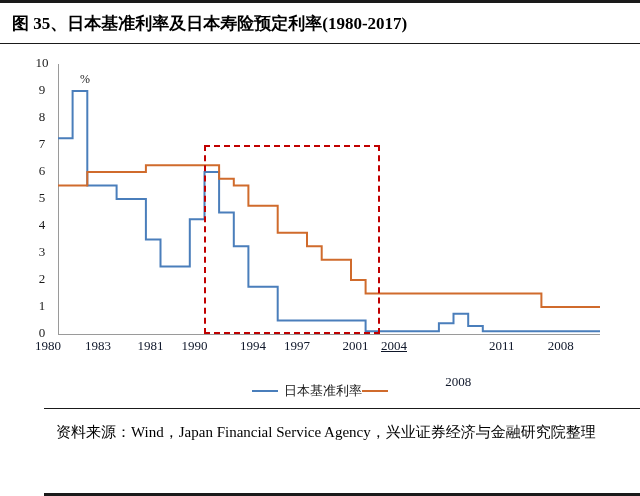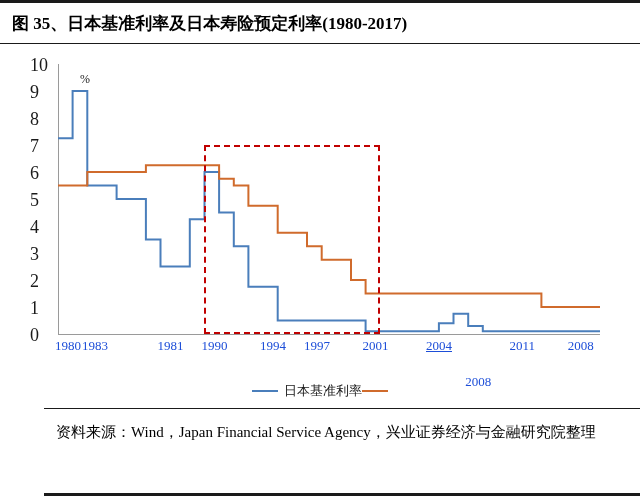--- a/index.html
+++ b/index.html
@@ -69,32 +69,32 @@
     left: 58px;
     top: 288px;
     width: 542px;
     height: 1px;
     background: #9a9a9a;
   }
   .ytick {
     position: absolute;
     left: 30px;
     width: 24px;
-    text-align: left;
-    font-size: 18px;
+    text-align: center;
+    font-size: 13px;
     color: #1a1a1a;
     font-family: "Liberation Serif", serif;
   }
   .xtick {
     position: absolute;
     top: 292px;
     width: 46px;
-    text-align: right;
+    text-align: left;
     font-size: 13px;
-    color: #1d4ed8;
+    color: #0f172a;
     font-family: "Liberation Serif", serif;
   }
   .pct-unit {
     position: absolute;
     left: 80px;
     top: 26px;
     font-size: 12px;
     color: #1a1a1a;
     font-family: "Liberation Serif", serif;
   }
@@ -171,27 +171,27 @@
         <div class="ytick" style="top: 171px;">4</div>
         <div class="ytick" style="top: 144px;">5</div>
         <div class="ytick" style="top: 117px;">6</div>
         <div class="ytick" style="top: 90px;">7</div>
         <div class="ytick" style="top: 63px;">8</div>
         <div class="ytick" style="top: 36px;">9</div>
         <div class="ytick" style="top: 9px;">10</div>
       </div>
     <div id="xticks">
         <div class="xtick" style="left: 35px;">1980</div>
-        <div class="xtick" style="left: 62px;">1983</div>
+        <div class="xtick" style="left: 85px;">1983</div>
         <div class="xtick" style="left: 137.541px;">1981</div>
         <div class="xtick" style="left: 181.486px;">1990</div>
         <div class="xtick" style="left: 240.081px;">1994</div>
         <div class="xtick" style="left: 284px;">1997</div>
         <div class="xtick" style="left: 342.622px;">2001</div>
-        <div class="xtick" style="left: 406px; text-decoration: underline;">2004</div>
+        <div class="xtick" style="left: 381px; text-decoration: underline;">2004</div>
         <div class="xtick" style="left: 445.162px; margin-top: 36px;">2008</div>
         <div class="xtick" style="left: 489.108px;">2011</div>
         <div class="xtick" style="left: 547.703px;">2008</div>
       </div>
     <svg class="plot" id="plot-svg" viewBox="0 0 542 270" preserveAspectRatio="none">
         <path d="M0.0,74.3 L14.6,74.3 L14.6,27.0 L29.3,27.0 L29.3,121.5 L43.9,121.5 L43.9,121.5 L58.6,121.5 L58.6,135.0 L73.2,135.0 L73.2,135.0 L87.9,135.0 L87.9,175.5 L102.5,175.5 L102.5,202.5 L117.2,202.5 L117.2,202.5 L131.8,202.5 L131.8,155.3 L146.5,155.3 L146.5,108.0 L161.1,108.0 L161.1,148.5 L175.8,148.5 L175.8,182.3 L190.4,182.3 L190.4,222.8 L205.1,222.8 L205.1,222.8 L219.7,222.8 L219.7,256.5 L234.4,256.5 L234.4,256.5 L249.0,256.5 L249.0,256.5 L263.7,256.5 L263.7,256.5 L278.3,256.5 L278.3,256.5 L293.0,256.5 L293.0,256.5 L307.6,256.5 L307.6,267.3 L322.3,267.3 L322.3,267.3 L336.9,267.3 L336.9,267.3 L351.6,267.3 L351.6,267.3 L366.2,267.3 L366.2,267.3 L380.9,267.3 L380.9,259.2 L395.5,259.2 L395.5,249.8 L410.2,249.8 L410.2,261.9 L424.8,261.9 L424.8,267.3 L439.5,267.3 L439.5,267.3 L454.1,267.3 L454.1,267.3 L468.8,267.3 L468.8,267.3 L483.4,267.3 L483.4,267.3 L498.1,267.3 L498.1,267.3 L512.7,267.3 L512.7,267.3 L527.4,267.3 L527.4,267.3 L542.0,267.3 L542.0,267.3" fill="none" stroke="#4a7ebb" stroke-width="2" vector-effect="non-scaling-stroke"></path>
         <path d="M0.0,121.5 L14.6,121.5 L14.6,121.5 L29.3,121.5 L29.3,108.0 L43.9,108.0 L43.9,108.0 L58.6,108.0 L58.6,108.0 L73.2,108.0 L73.2,108.0 L87.9,108.0 L87.9,101.3 L102.5,101.3 L102.5,101.3 L117.2,101.3 L117.2,101.3 L131.8,101.3 L131.8,101.3 L146.5,101.3 L146.5,101.3 L161.1,101.3 L161.1,114.8 L175.8,114.8 L175.8,121.5 L190.4,121.5 L190.4,141.8 L205.1,141.8 L205.1,141.8 L219.7,141.8 L219.7,168.8 L234.4,168.8 L234.4,168.8 L249.0,168.8 L249.0,182.3 L263.7,182.3 L263.7,195.8 L278.3,195.8 L278.3,195.8 L293.0,195.8 L293.0,216.0 L307.6,216.0 L307.6,229.5 L322.3,229.5 L322.3,229.5 L336.9,229.5 L336.9,229.5 L351.6,229.5 L351.6,229.5 L366.2,229.5 L366.2,229.5 L380.9,229.5 L380.9,229.5 L395.5,229.5 L395.5,229.5 L410.2,229.5 L410.2,229.5 L424.8,229.5 L424.8,229.5 L439.5,229.5 L439.5,229.5 L454.1,229.5 L454.1,229.5 L468.8,229.5 L468.8,229.5 L483.4,229.5 L483.4,243.0 L498.1,243.0 L498.1,243.0 L512.7,243.0 L512.7,243.0 L527.4,243.0 L527.4,243.0 L542.0,243.0 L542.0,243.0" fill="none" stroke="#d06b2c" stroke-width="2" vector-effect="non-scaling-stroke"></path>
       </svg>
     <div class="highlight-box" id="hl-box" style="left: 204.486px; top: 99px; width: 175.784px; height: 189px; border-color: rgb(192, 0, 0);"></div>
   </div>

